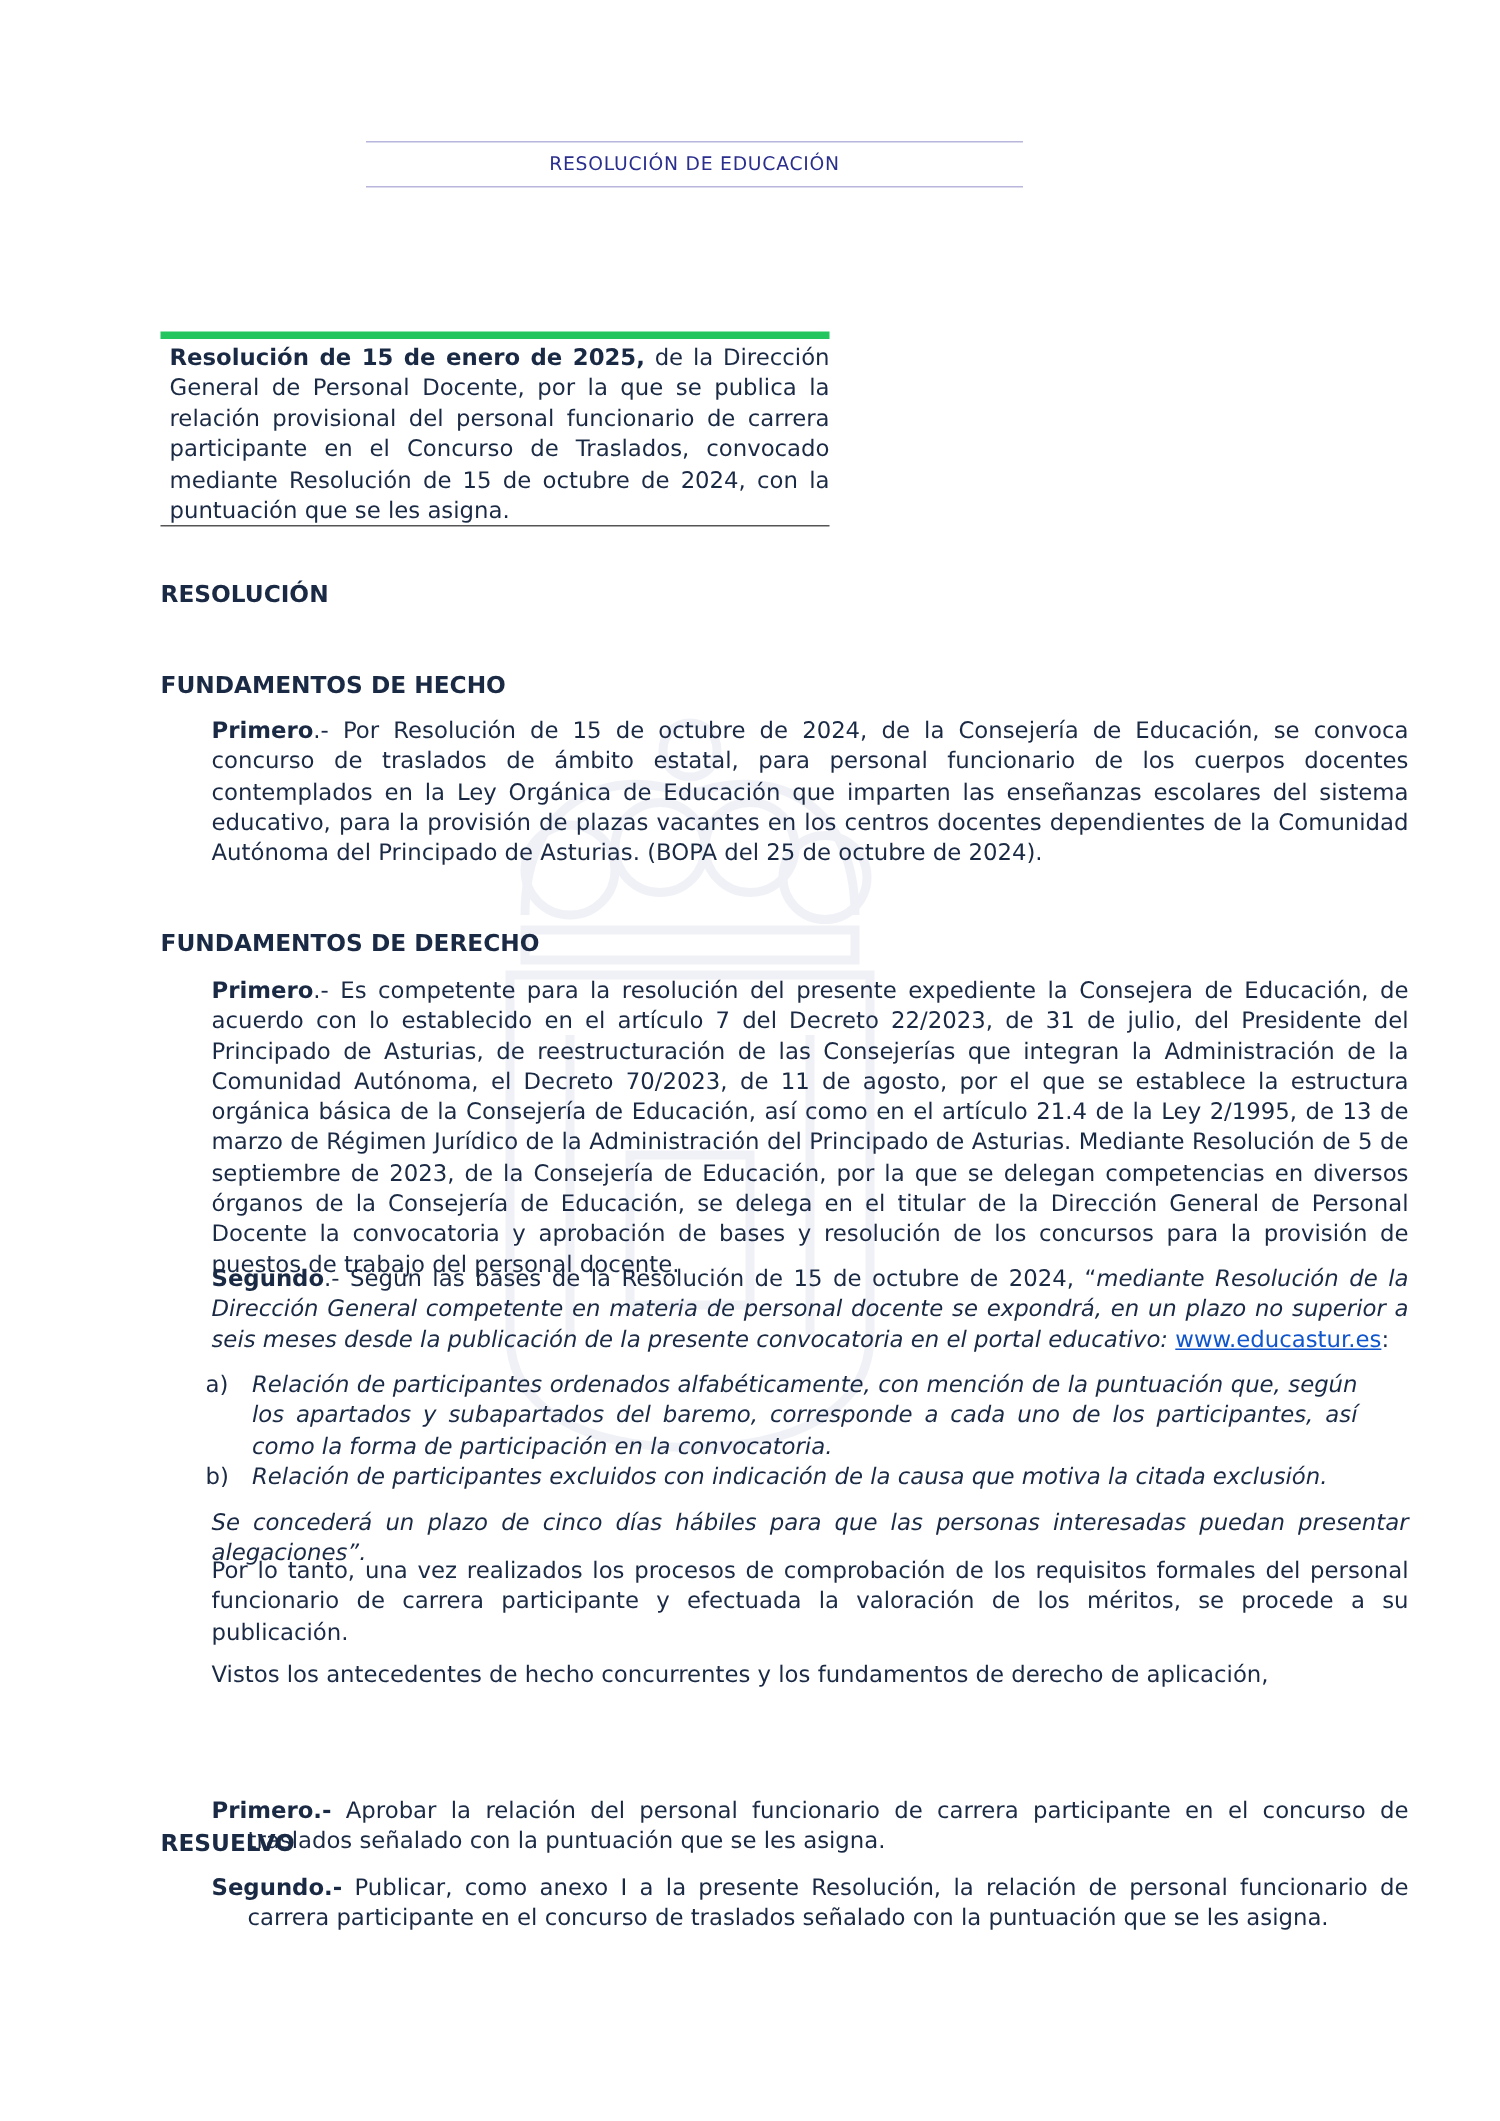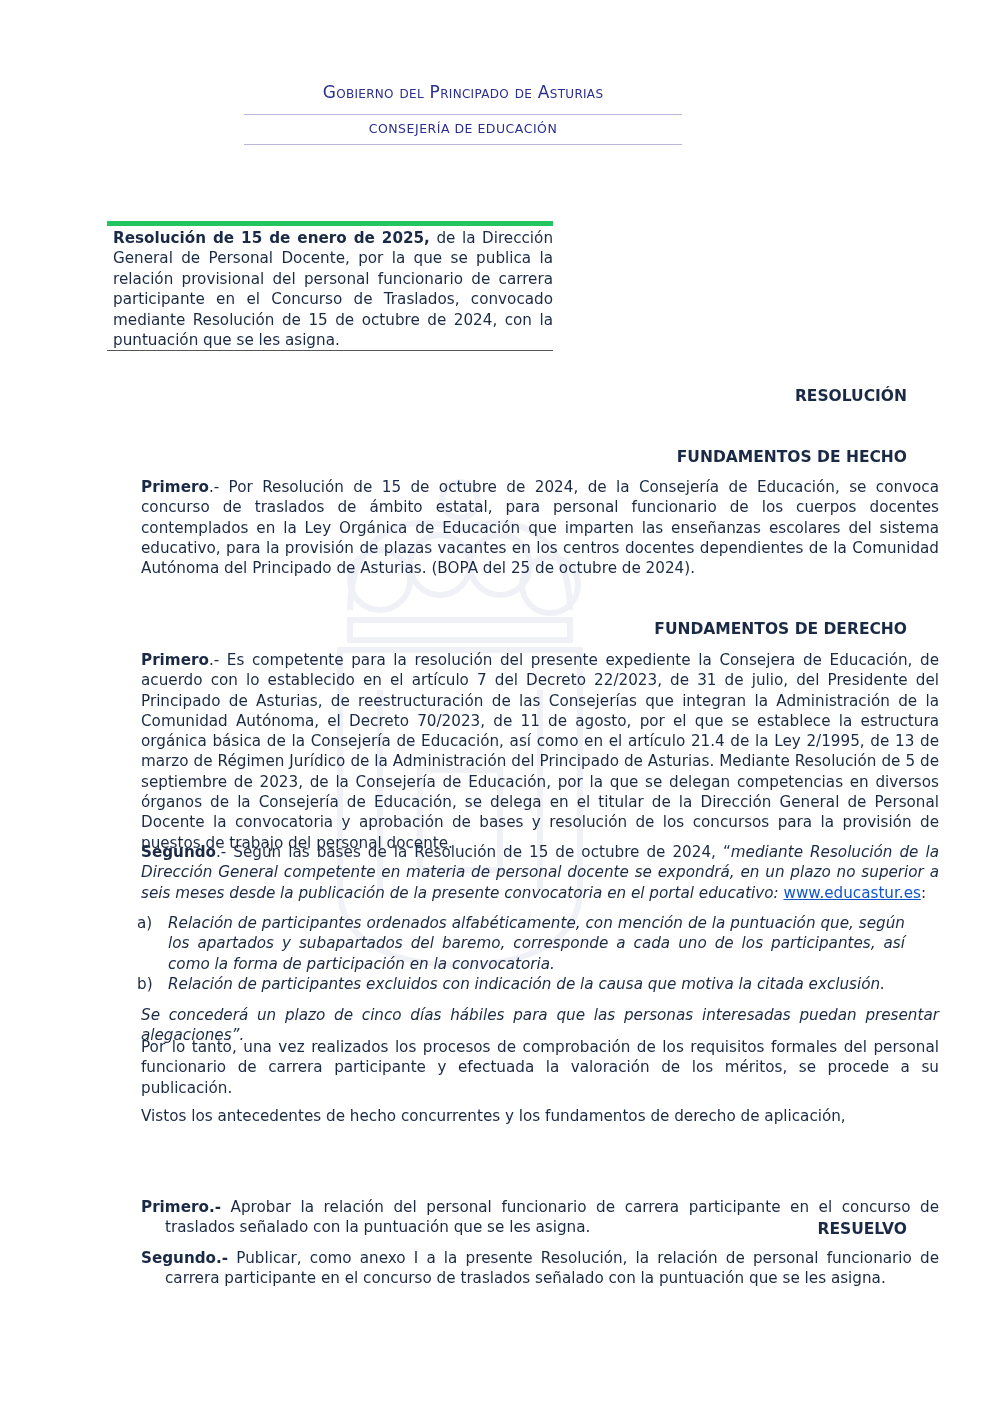--- a/index.html
+++ b/index.html
@@ -7,21 +7,21 @@
          font-family: "DejaVu Sans", sans-serif; color: #1b2a44; }
   .watermark { position: absolute; left: 310px; top: 470px; width: 300px; height: 500px; opacity: 0.07; }
   .header { position: absolute; left: 244px; top: 82px; width: 438px; text-align: center; color: #2a2e8c; }
   .gov-title { font-family: "DejaVu Sans", sans-serif; font-size: 17px; letter-spacing: 0.3px; font-variant: small-caps; }
   .rule { height: 1px; background: #b8b6dc; margin: 0; }
   .rule.top { margin-top: 12px; }
   .dept { font-size: 12.5px; letter-spacing: 0.5px; padding: 6px 0 8px 0; color: #2a2e8c; }
   .summary { position: absolute; left: 107px; top: 221px; width: 446px; border-top: 5px solid #22c55e; border-bottom: 1px solid #555;
              font-size: 15.2px; line-height: 20.4px; text-align: justify; padding: 2px 0 0 6px; box-sizing: border-box; }
   .summary b { font-weight: bold; }
-  .heading { position: absolute; left: 107px; width: 800px; text-align: right; font-weight: bold; font-size: 15.5px; }
+  .heading { position: absolute; left: 107px; width: 800px; text-align: left; font-weight: bold; font-size: 15.5px; }
   .para { position: absolute; left: 107px; width: 798px; font-size: 15.2px; line-height: 20.3px; text-align: justify; margin-left: 34px; }
   .para b { font-weight: bold; }
   .para i { font-style: italic; }
   .link { color: #1155cc; text-decoration: underline; }
   .list-item { position: absolute; left: 137px; width: 768px; font-size: 15.2px; line-height: 20.3px; text-align: justify; }
   .list-item .marker { position: absolute; left: 0; top: 0; }
   .list-item .txt { margin-left: 31px; display: block; font-style: italic; }
   .hang { text-indent: -24px; padding-left: 24px; box-sizing: border-box; }
 </style>
 </head>
@@ -36,23 +36,22 @@
       <circle cx="190" cy="95" r="30"></circle>
       <circle cx="240" cy="115" r="28"></circle>
     <rect x="40" y="150" width="220" height="20"></rect>
     <path d="M30 180 L270 180 L270 420 C270 470 220 495 150 495 C80 495 30 470 30 420 Z"></path>
     <path d="M70 220 L70 420 M230 220 L230 420"></path>
     <path d="M110 300 L190 300 L190 400 L110 400 Z"></path>
   </g>
 </svg>
 
 <div class="header">
-  <div class="gov-title">Gobierno del Principado de Asturias</div>
   <div class="rule top"></div>
-  <div class="dept">CONSEJERÍA DE EDUCACIÓN</div>
+  <div class="dept">RESOLUCIÓN DE EDUCACIÓN</div>
   <div class="rule"></div>
 </div>
 
 <div class="summary">
   <b>Resolución de 15 de enero de 2025,</b><span> de la Dirección General de Personal Docente, por la que se publica la relación provisional del personal funcionario de carrera participante en el Concurso de Traslados, convocado mediante Resolución de 15 de octubre de 2024, con la puntuación que se les asigna.</span>
 </div>
 
 <div class="heading" style="top:387px;">RESOLUCIÓN</div>
 
 <div class="heading" style="top:448px;">FUNDAMENTOS DE HECHO</div>

